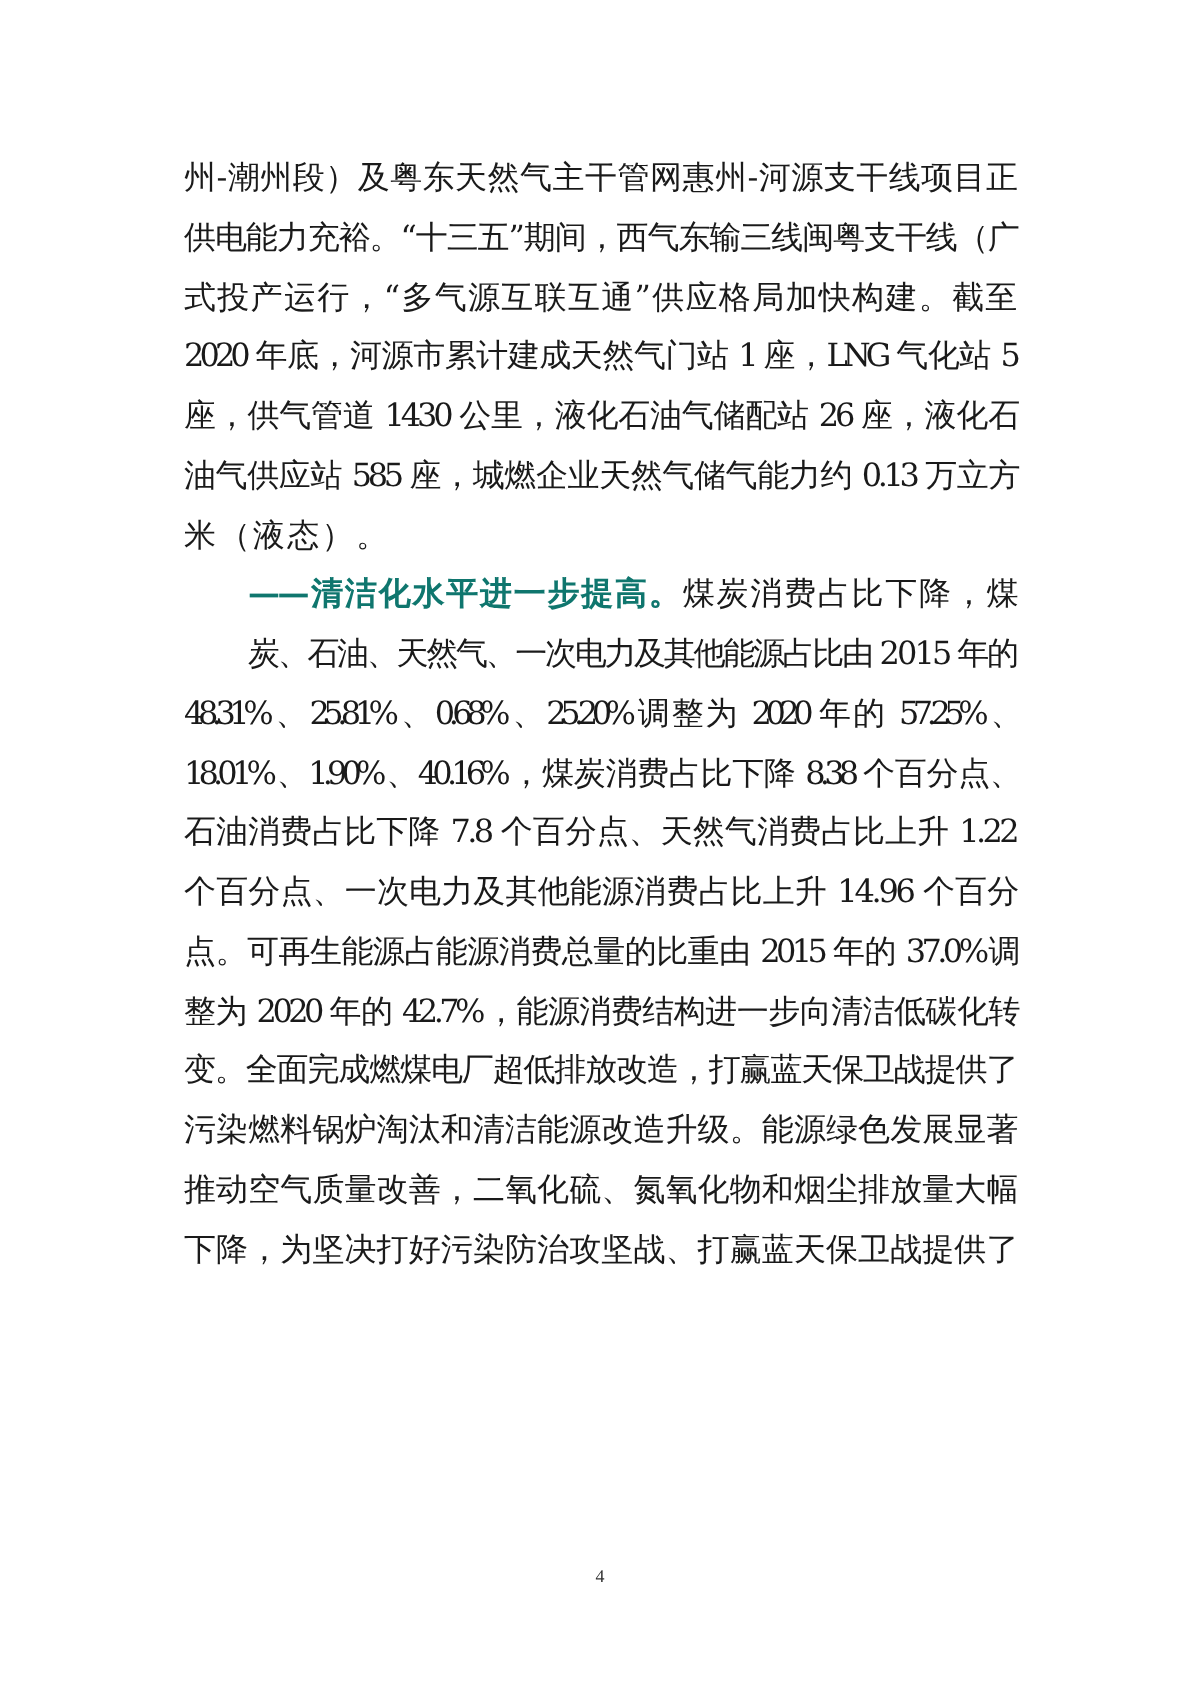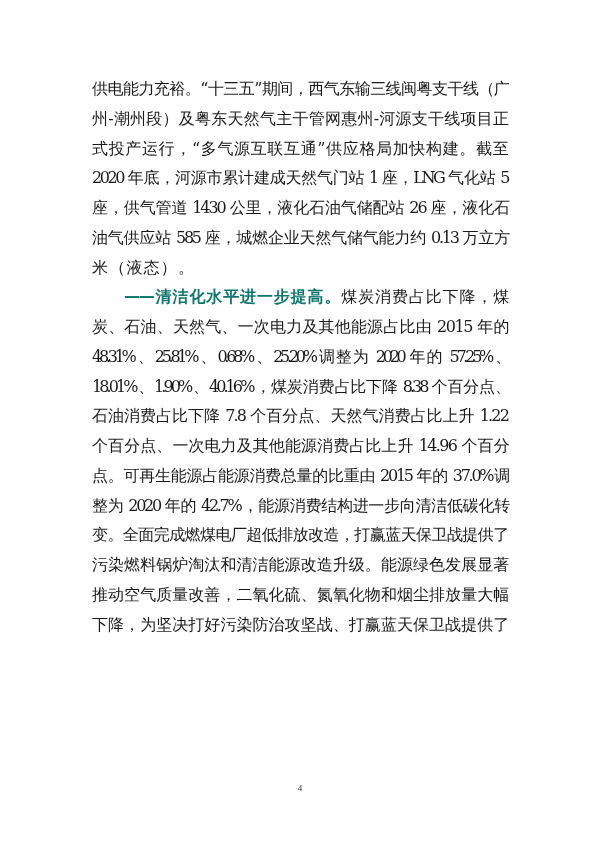--- a/index.html
+++ b/index.html
@@ -18,33 +18,33 @@
     position: absolute; left: 0; width: 600px; top: 783px; text-align: center;
     font-family: "Liberation Serif", serif; font-size: 9px; color: #333;
   }
 </style>
 </head>
 <body>
 
 <div class="page">
   <div class="content">
     <div class="para">
+      <div class="line" style="display: block; letter-spacing: -1.04px;">州-潮州段）及粤东天然气主干管网惠州-河源支干线项目正</div>
       <div class="line" style="display: block; letter-spacing: -1.85px;">供电能力充裕。“十三五”期间，西气东输三线闽粤支干线（广</div>
-      <div class="line" style="display: block; letter-spacing: -1.04px;">州-潮州段）及粤东天然气主干管网惠州-河源支干线项目正</div>
       <div class="line" style="display: block; letter-spacing: -0.64px;">式投产运行，“多气源互联互通”供应格局加快构建。截至</div>
       <div class="line" style="display: block; letter-spacing: -2.46px;">2020 年底，河源市累计建成天然气门站 1 座，LNG 气化站 5</div>
       <div class="line" style="display: block; letter-spacing: -2.07px;">座，供气管道 1430 公里，液化石油气储配站 26 座，液化石</div>
       <div class="line" style="display: block; letter-spacing: -2.21px;">油气供应站 585 座，城燃企业天然气储气能力约 0.13 万立方</div>
       <div class="line last">米（液态）。</div>
     </div>
     <div class="para">
       <div class="line first" style="padding-left: 32px; display: block; letter-spacing: -1.26px;">
         <span class="bold">——清洁化水平进一步提高。</span><span>煤炭消费占比下降，煤</span>
       </div>
-      <div class="line" style="display: block; letter-spacing: -1.46px;">炭、石油、天然气、一次电力及其他能源占比由 2015 年的</div>
+      <div class="line" style="display: block; letter-spacing: -1.46px; margin-left: 32px;">炭、石油、天然气、一次电力及其他能源占比由 2015 年的</div>
       <div class="line" style="display: block; letter-spacing: -3.24px;">48.31%、25.81%、0.68%、25.20%调整为 2020 年的 57.25%、</div>
       <div class="line" style="display: block; letter-spacing: -2.92px;">18.01%、1.90%、40.16%，煤炭消费占比下降 8.38 个百分点、</div>
       <div class="line" style="display: block; letter-spacing: -1.82px;">石油消费占比下降 7.8 个百分点、天然气消费占比上升 1.22</div>
       <div class="line" style="display: block; letter-spacing: -1.63px;">个百分点、一次电力及其他能源消费占比上升 14.96 个百分</div>
       <div class="line" style="display: block; letter-spacing: -2.28px;">点。可再生能源占能源消费总量的比重由 2015 年的 37.0%调</div>
       <div class="line" style="display: block; letter-spacing: -2.28px;">整为 2020 年的 42.7%，能源消费结构进一步向清洁低碳化转</div>
       <div class="line" style="display: block; letter-spacing: -1.24px;">变。全面完成燃煤电厂超低排放改造，打赢蓝天保卫战提供了</div>
       <div class="line" style="display: block; letter-spacing: -1.24px;">污染燃料锅炉淘汰和清洁能源改造升级。能源绿色发展显著</div>
       <div class="line" style="display: block; letter-spacing: -1.24px;">推动空气质量改善，二氧化硫、氮氧化物和烟尘排放量大幅</div>
       <div class="line" style="display: block; letter-spacing: -1.24px;">下降，为坚决打好污染防治攻坚战、打赢蓝天保卫战提供了</div>

